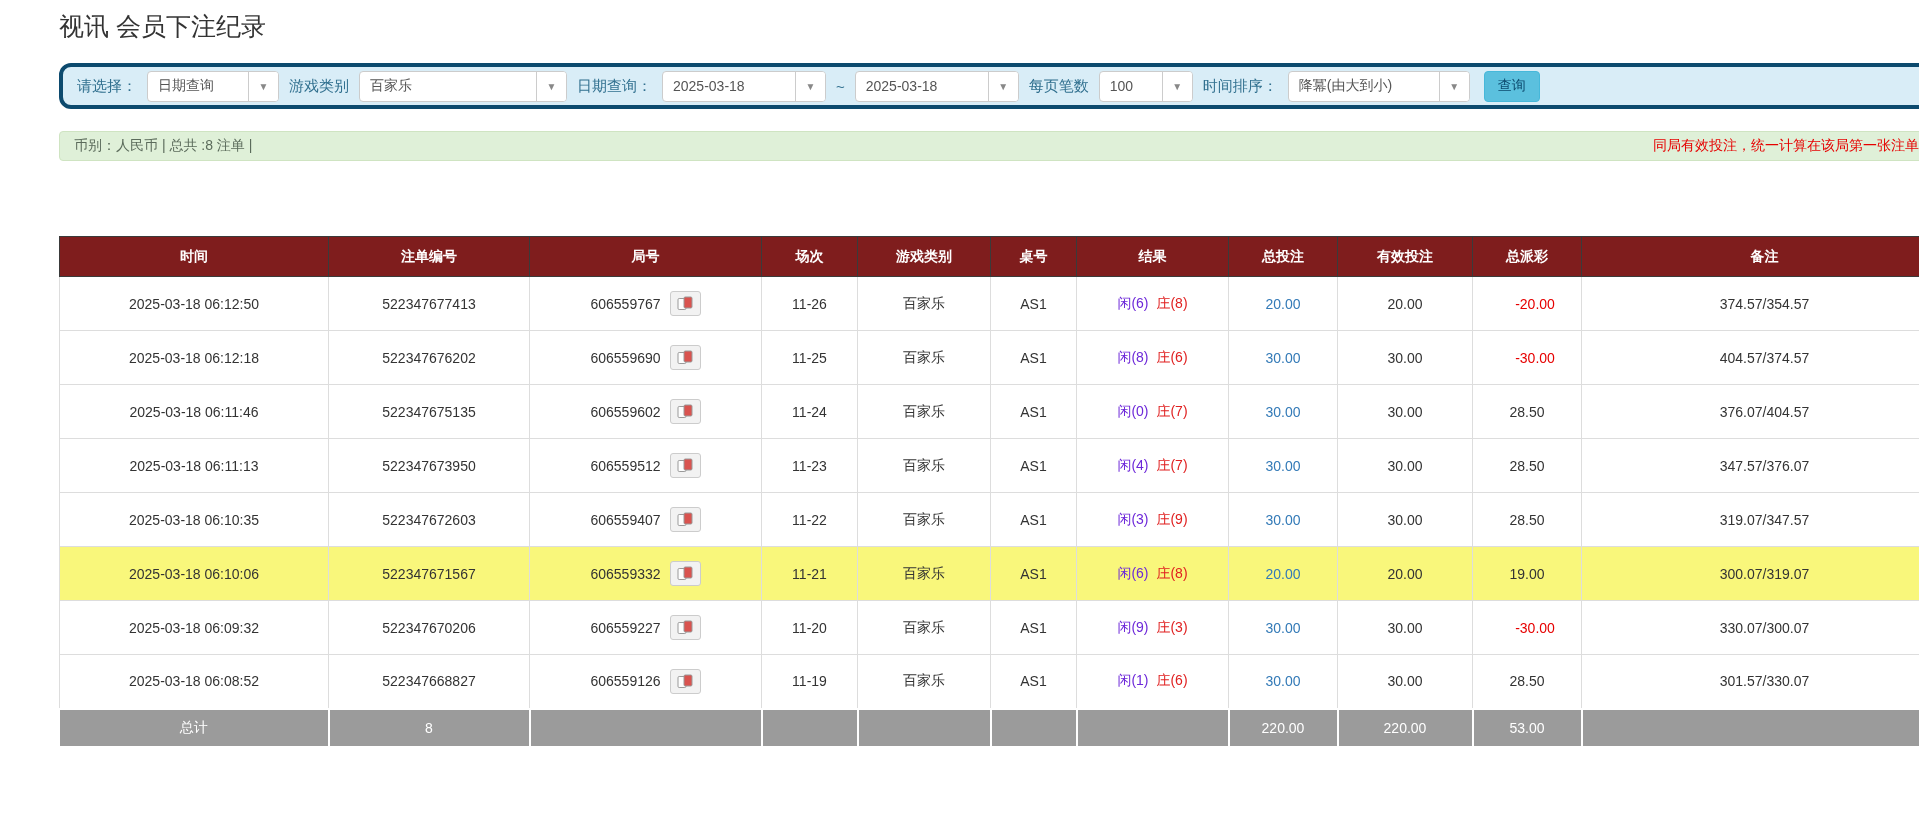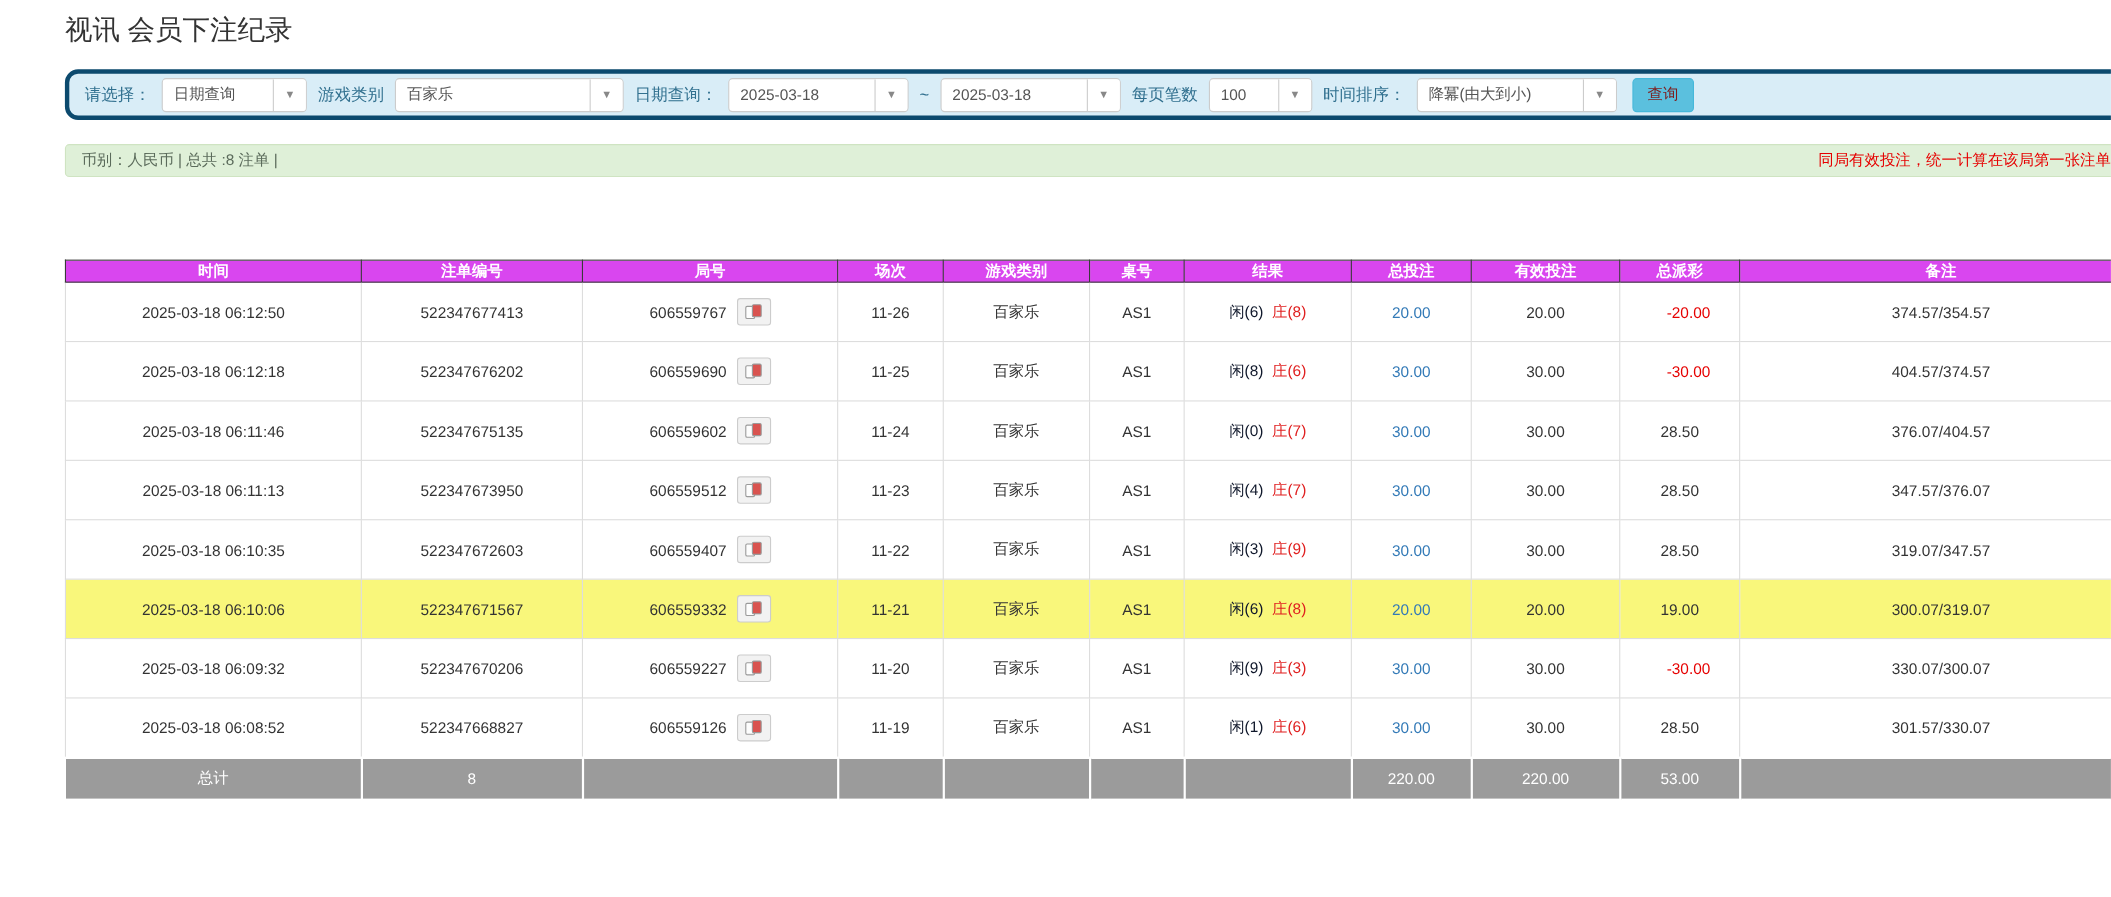--- a/index.html
+++ b/index.html
@@ -35,21 +35,21 @@
   }
   .w-select  .value { width:100px;text-align:center; }
   .w-game    .value { width:176px; }
   .w-date    .value { width:132px; }
   .w-perpage .value { width:62px;  }
   .w-sort    .value { width:150px; }
   .tilde { color:#31708f; }
   .btn-search {
     height:31px; padding:0 13px; margin-left:4px;
     background:#5bc0de; border:1px solid #46b8da; border-radius:4px;
-    color:#7f1d1d; font-size:14px; cursor:pointer;font-family:Liberation Mono, monospace;
+    color:#0c4a6e; font-size:14px; cursor:pointer;font-family:Liberation Mono, monospace;
   }
 
   
   .summary-bar {
     display:flex; justify-content:space-between; align-items:center;
     background:#dff0d8; border:1px solid #cfe4c2; border-radius:4px;
     height:30px; padding:0 14px; font-size:14px;
   }
   .summary-left  { color:#5b6b5b; }
   .summary-right { color:#e60000; }
@@ -60,31 +60,31 @@
   .page-btn {
     min-width:27px; height:27px; padding:0 8px;
     background:#337ab7; border:1px solid #2e6da4; border-radius:3px;
     color:#fff; font-size:13px; cursor:pointer;
     display:flex; align-items:center; justify-content:center;
   }
 
   
   table { width:100%; border-collapse:collapse; table-layout:fixed; font-size:14px; }
   thead th {
-    background:#d946ef; color:#fff; font-weight:bold;
-    border:1px solid #3a3a3a; height:20px; padding:0 4px; text-align:center;
+    background:#7f1d1d; color:#fff; font-weight:bold;
+    border:1px solid #3a3a3a; height:40px; padding:0 4px; text-align:center;
   }
   tbody td {
     background:#fff; border:1px solid #ddd; height:54px;
     padding:0 6px; text-align:center; color:#333;
   }
   tr.highlight td { background:#f9f77b; }
   .bet-link { color:#337ab7; text-decoration:none; cursor:pointer; }
   .neg { color:#e60000;padding-left:22px; }
-  .player { color:#0f172a; margin-right:4px; }
+  .player { color:#6d28d9; margin-right:4px; }
   .banker { color:#e02020; }
   .round-wrap { display:inline-flex; align-items:center; gap:9px; }
   .icon-btn {
     width:31px; height:25px; background:#f2f2f2; border:1px solid #ccc; border-radius:3px;
     display:inline-flex; align-items:center; justify-content:center; cursor:pointer;
   }
   tfoot td {
     background:#9b9b9b; color:#fff; border:2px solid #fff;
     height:38px; text-align:center; font-size:14px;
   }

